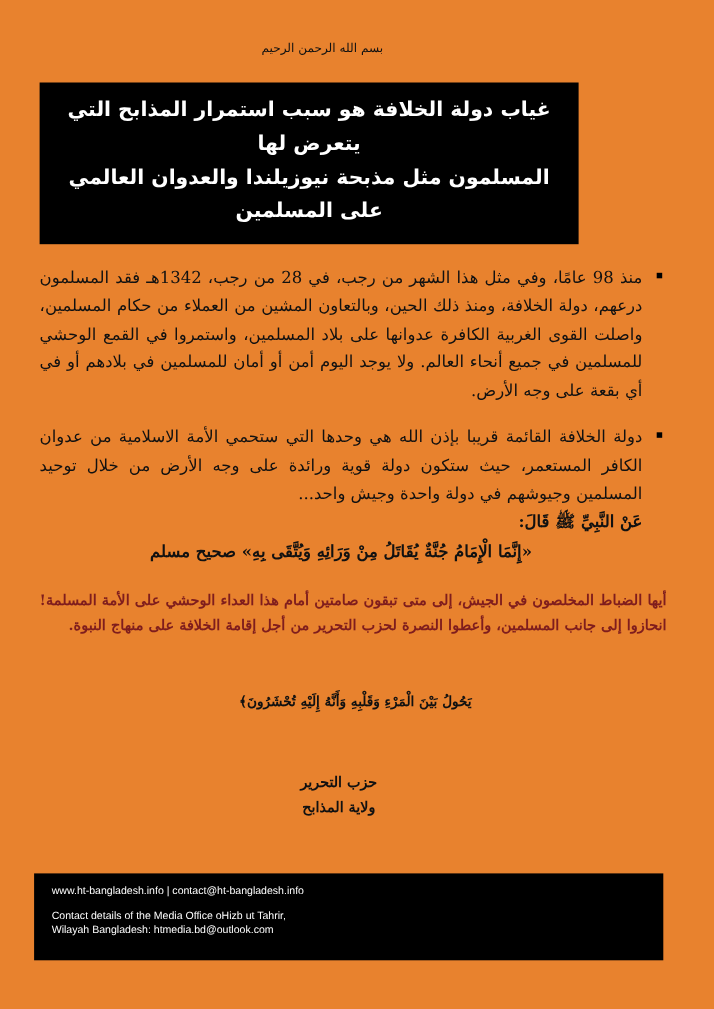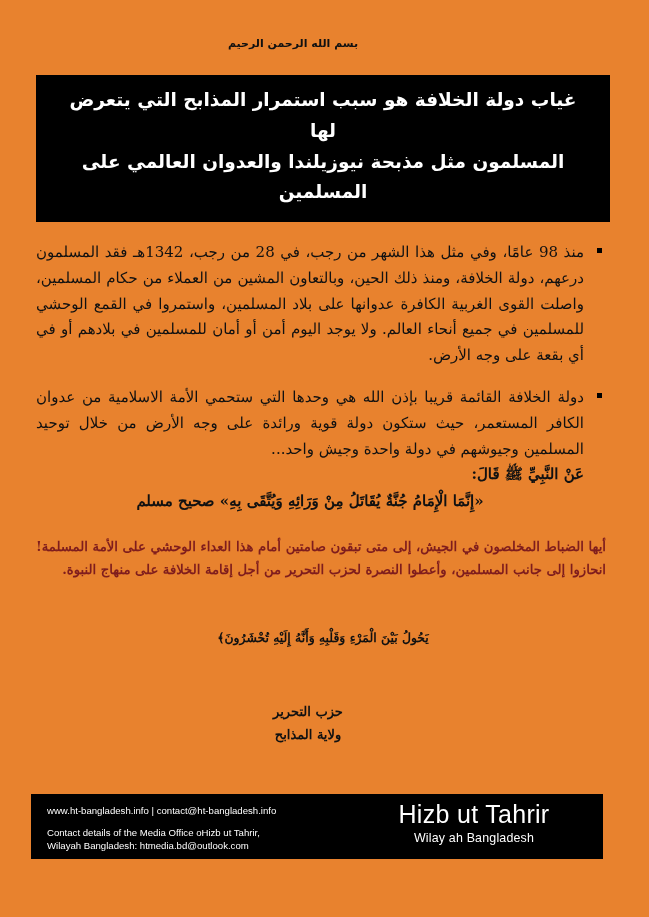--- a/index.html
+++ b/index.html
@@ -29,29 +29,28 @@
     position: absolute;
     top: 37px;
     left: 0;
     width: 586px;
     text-align: center;
     font-family: "DejaVu Sans", "Liberation Sans", sans-serif;
     font-size: 11px;
     color: #111111;
     direction: rtl;
     letter-spacing: 0px;
-    font-weight: bold;
   }
 
   
   .headline-banner {
     position: absolute;
     left: 36px;
     top: 75px;
-    width: 574px;
+    width: 490px;
     height: 147px;
     background: #000000;
     display: flex;
     align-items: center;
     justify-content: center;
     box-sizing: border-box;
     padding: 6px 22px 10px 22px;
   }
   .headline-text {
     color: #ffffff;
@@ -152,21 +151,21 @@
     padding-right: 30px;
   }
   .signature div { display: block; }
 
   
   .footer-bar {
     position: absolute;
     left: 31px;
     top: 794px;
     width: 572px;
-    height: 65px;
+    height: 79px;
     background: #000000;
     box-sizing: border-box;
     direction: ltr;
   }
   .footer-left {
     position: absolute;
     left: 16px;
     top: 10px;
     width: 330px;
     color: #ffffff;
@@ -248,19 +247,15 @@
     </div>
 
   </div>
 
   <div class="footer-bar">
     <div class="footer-left">
       <span class="f-web">www.ht-bangladesh.info | contact@ht-bangladesh.info</span>
       <span class="f-contact">Contact details of the Media Office oHizb ut Tahrir,</span>
       <span class="f-contact2">Wilayah Bangladesh: htmedia.bd@outlook.com</span>
     </div>
-    <div class="footer-right">
-      <span class="brand-name">Hizb ut Tahrir</span>
-      <span class="brand-sub">Wilay ah Bangladesh</span>
-    </div>
   </div>
 
 </div>
 
 </body></html>

